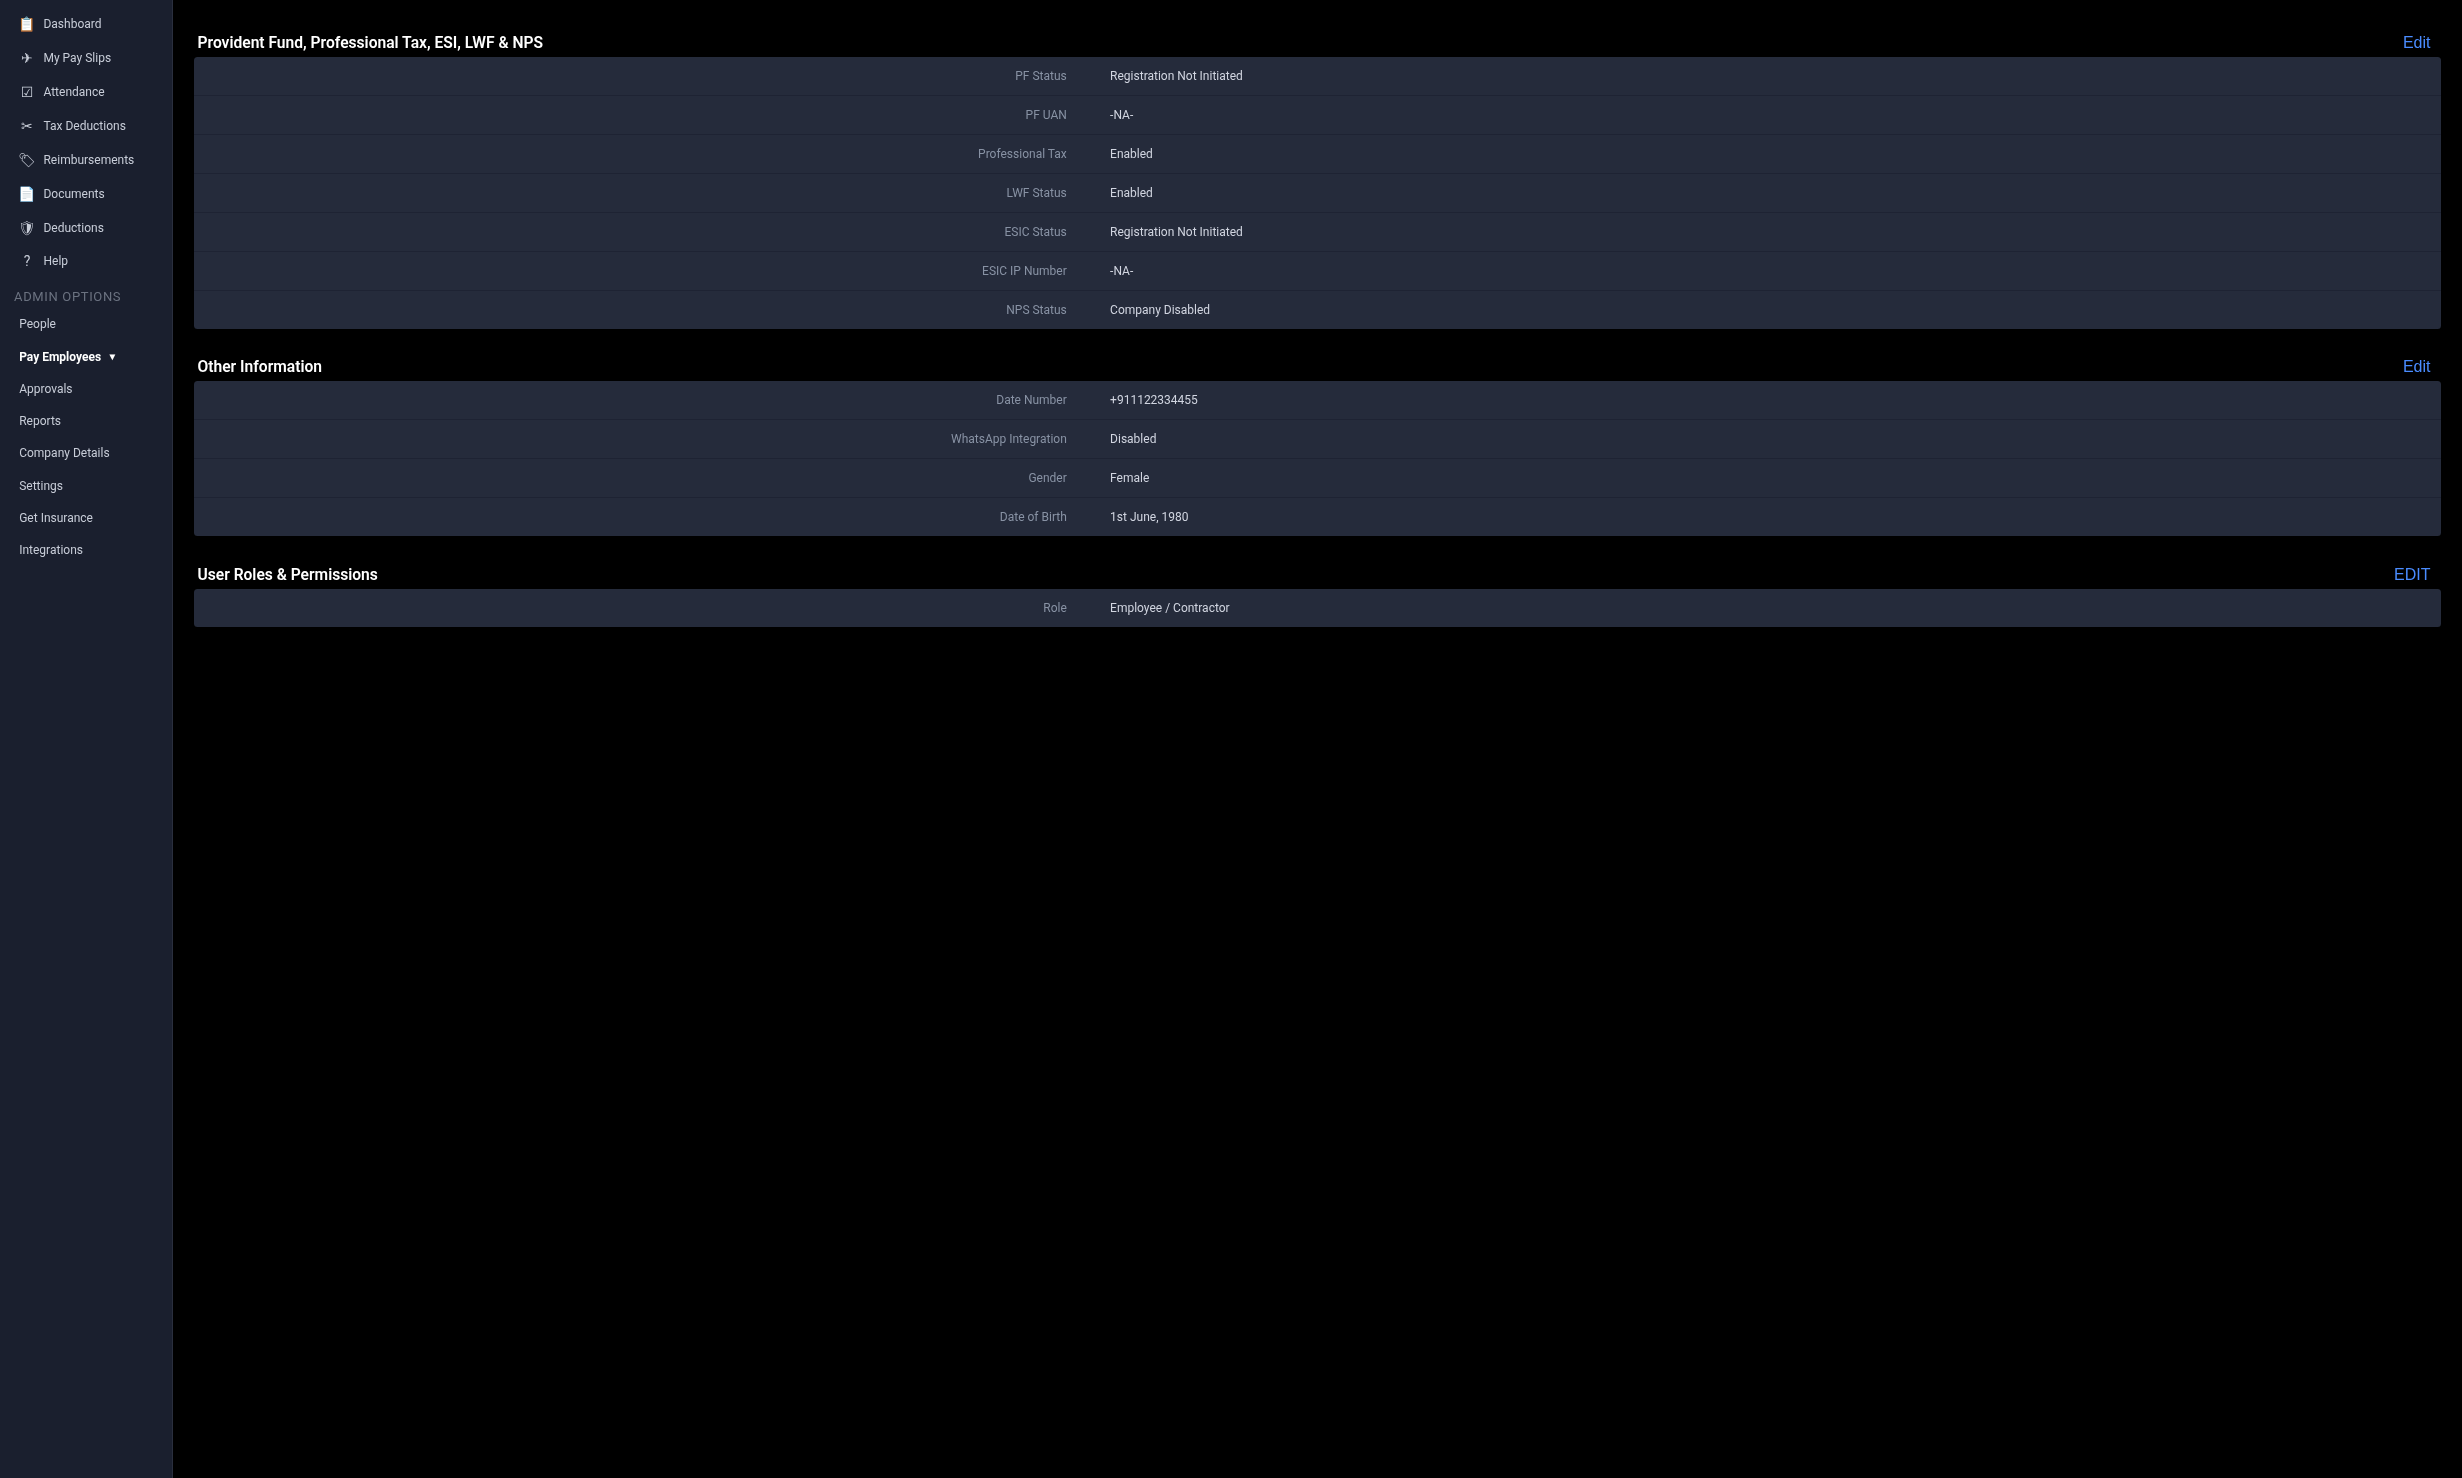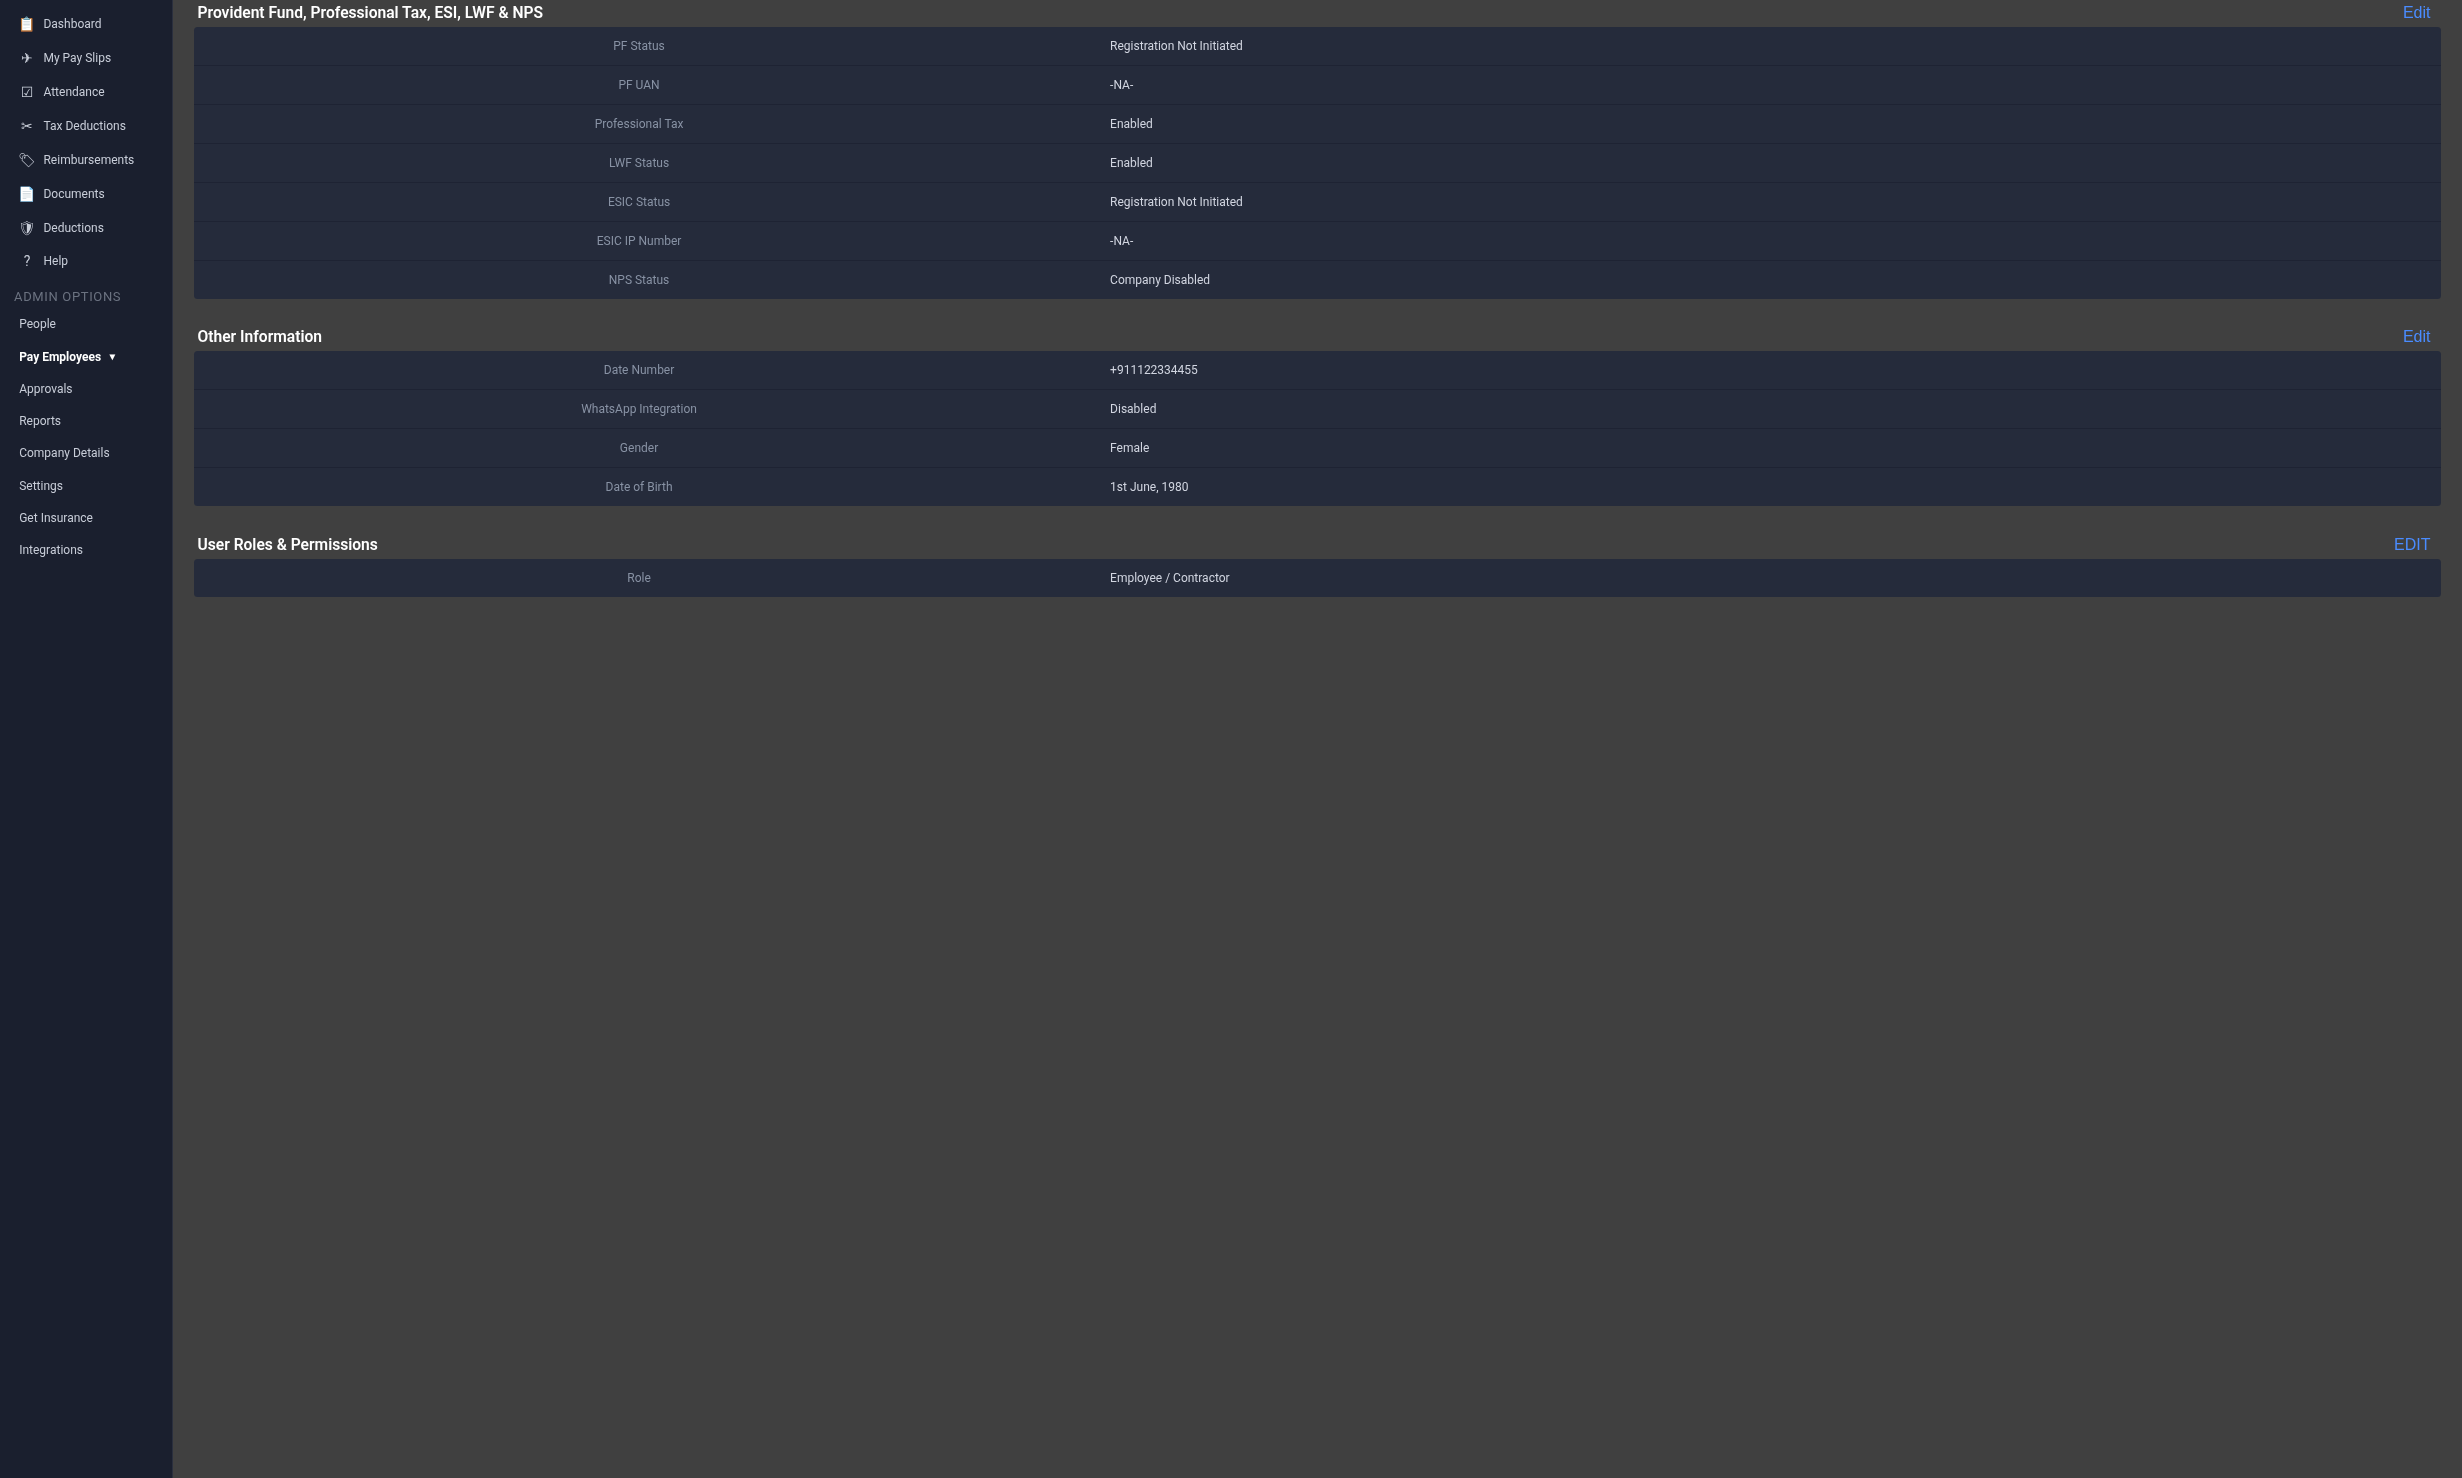--- a/index.html
+++ b/index.html
@@ -69,22 +69,22 @@
 
     .arrow-icon {
       font-size: 10.4px;
       margin-left: 1.7px;
     }
 
     
     .main {
       flex: 1;
       overflow-y: auto;
-      padding: 0 21px;
-      background: #404040;
+      padding: 30px 21px;
+      background: #000000;
     }
 
     
     .section {
       margin-bottom: 26px;
     }
 
     .section-header {
       display: flex;
       align-items: center;
@@ -124,21 +124,21 @@
     .data-table tr:last-child {
       border-bottom: none;
     }
 
     .data-table td {
       padding: 12px 17.3px;
       font-size: 12px;
     }
 
     .data-table td:first-child {
-      text-align: center;
+      text-align: right;
       color: #8892a4;
       width: 40%;
       padding-right: 26px;
     }
 
     .data-table td:last-child {
       color: #d1d5e0;
       font-weight: 400;
     }
   </style>

